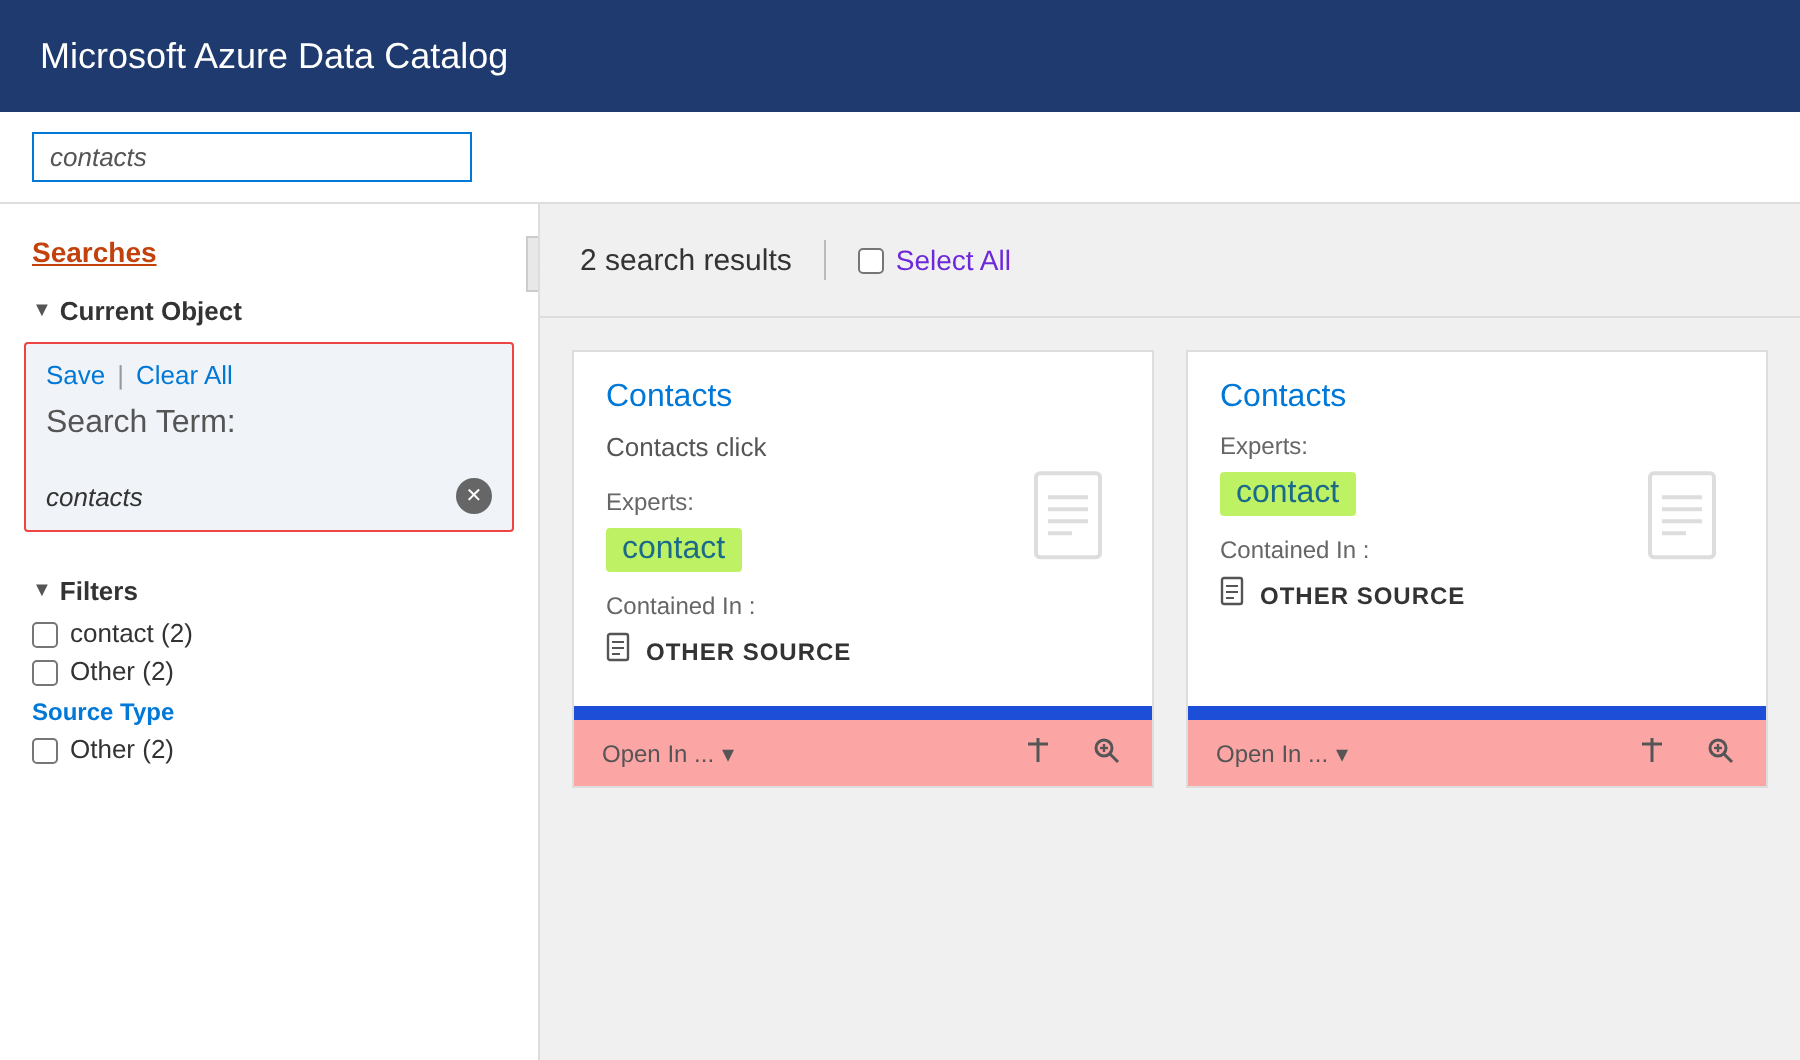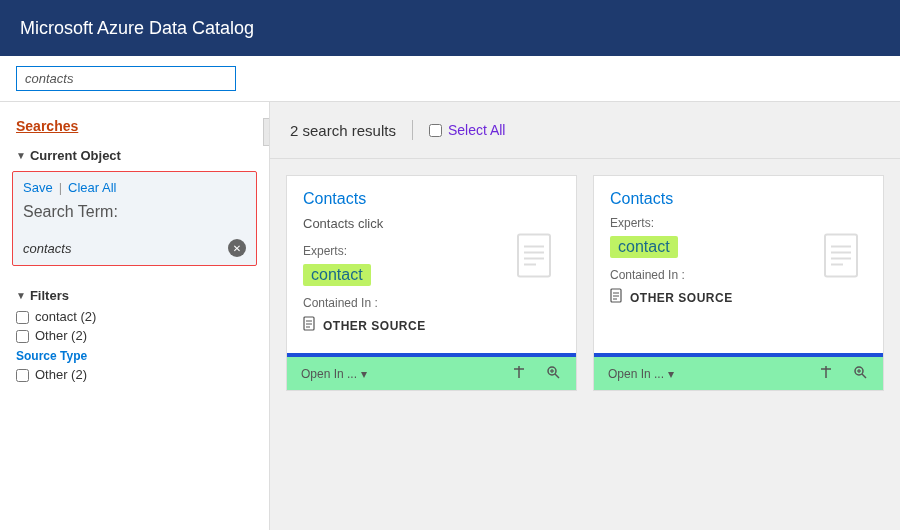--- a/index.html
+++ b/index.html
@@ -277,22 +277,22 @@
       transform: translateY(-80%);
       color: #ccc;
       font-size: 42px;
       line-height: 1;
     }
 
     .card-footer {
       display: flex;
       align-items: center;
       padding: 6px 10px;
-      border-top: 4px solid #1d4ed8;
-      background: #86efac;
+      border-top: 7px solid #1d4ed8;
+      background: #fca5a5;
       gap: 8px;
     }
     .open-in-btn {
       display: flex;
       align-items: center;
       gap: 4px;
       color: #555;
       font-size: 12px;
       cursor: pointer;
       border: none;

